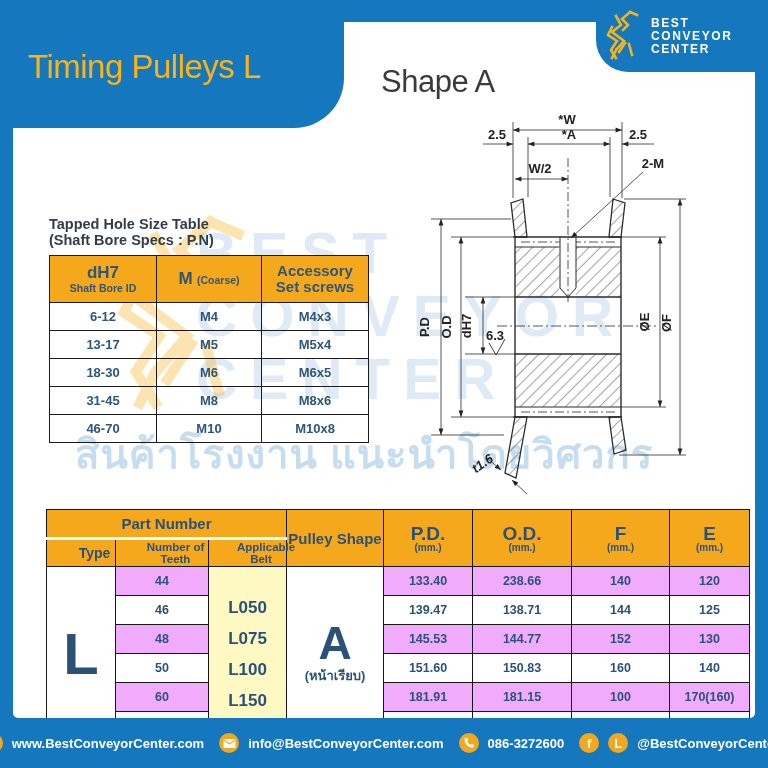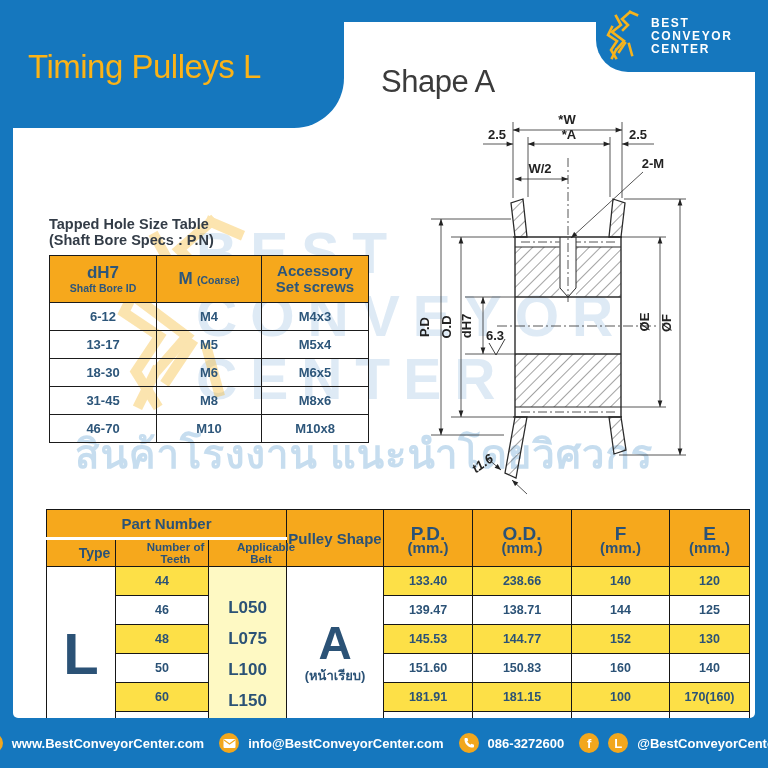--- a/index.html
+++ b/index.html
@@ -54,23 +54,23 @@
   .tapped-table .hd .small{font-size:10.5px;}
   .tapped-table .val{height:25px;font-size:13px;background:transparent;}
   
   .main-wrap{position:absolute;left:33px;top:487px;z-index:10;}
   .main-table{width:703px;}
   .main-table td{border:1.5px solid #161616;text-align:center;color:#2B5276;font-weight:bold;vertical-align:middle;}
   .main-table .hd{background:#F6A81C;}
   .main-table .part-no{height:25px;font-size:15px;border-bottom:3px solid #ffffff;}
   .main-table .sub{height:22px;font-size:11.5px;padding-left:28px;}
   .main-table .mm-main{font-size:19px;line-height:19px;}
-  .main-table .mm-sub{font-size:15px;line-height:10px;}
+  .main-table .mm-sub{font-size:10px;line-height:10px;}
   .main-table .val{height:26px;font-size:12.5px;background:#ffffff;}
-  .main-table .stripe{background:#fde047;}
+  .main-table .stripe{background:#f0abfc;}
   .type-cell{background:#fff;font-size:58px;}
   .belt-cell{background:#fef9c3;font-size:17px;}
   .belt-cell div{line-height:31px;}
   .shape-cell{background:#fff;}
   .shape-cell .shape-a{font-size:46px;line-height:44px;}
   .shape-cell .shape-note{font-size:13px;}
   
   .drawing{position:absolute;left:396px;top:88px;z-index:5;}
   .drawing text{fill:#222;font-weight:bold;font-size:13px;font-family:"Liberation Sans",sans-serif;}
   

